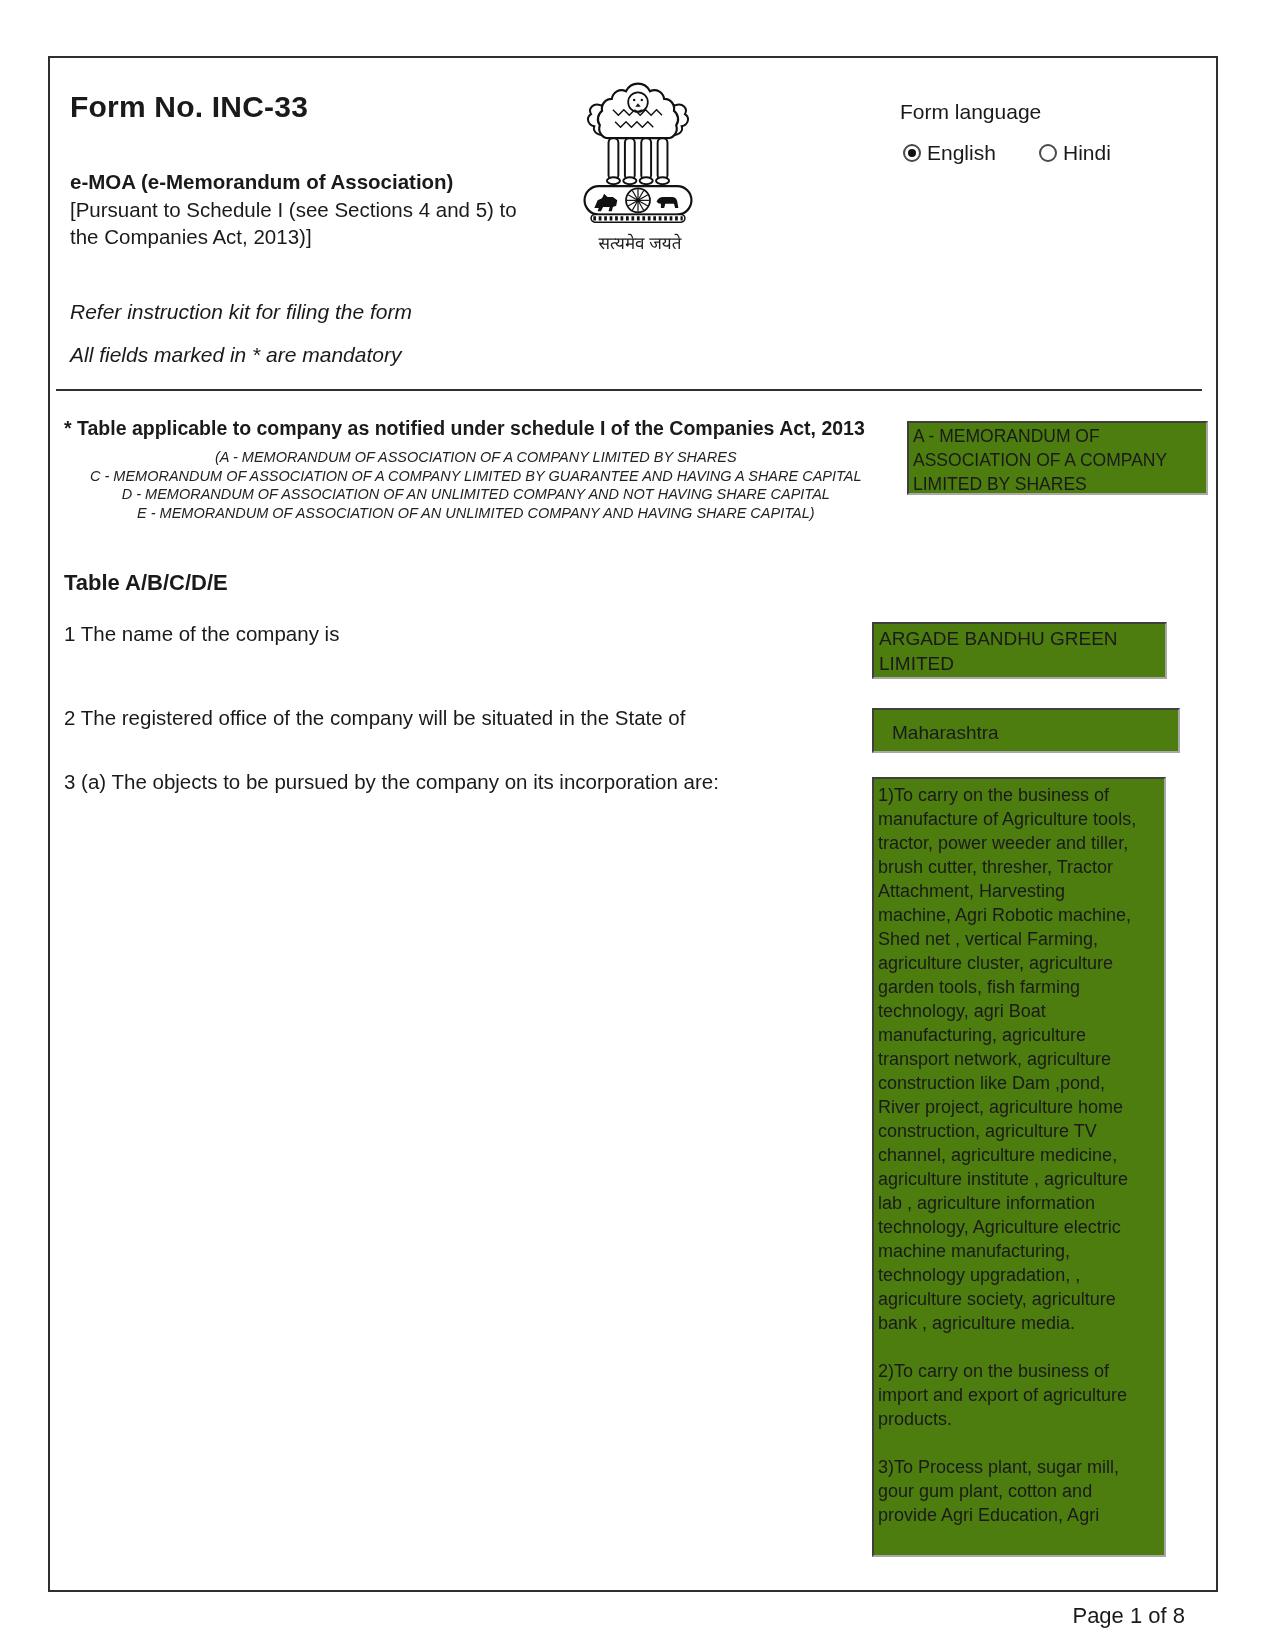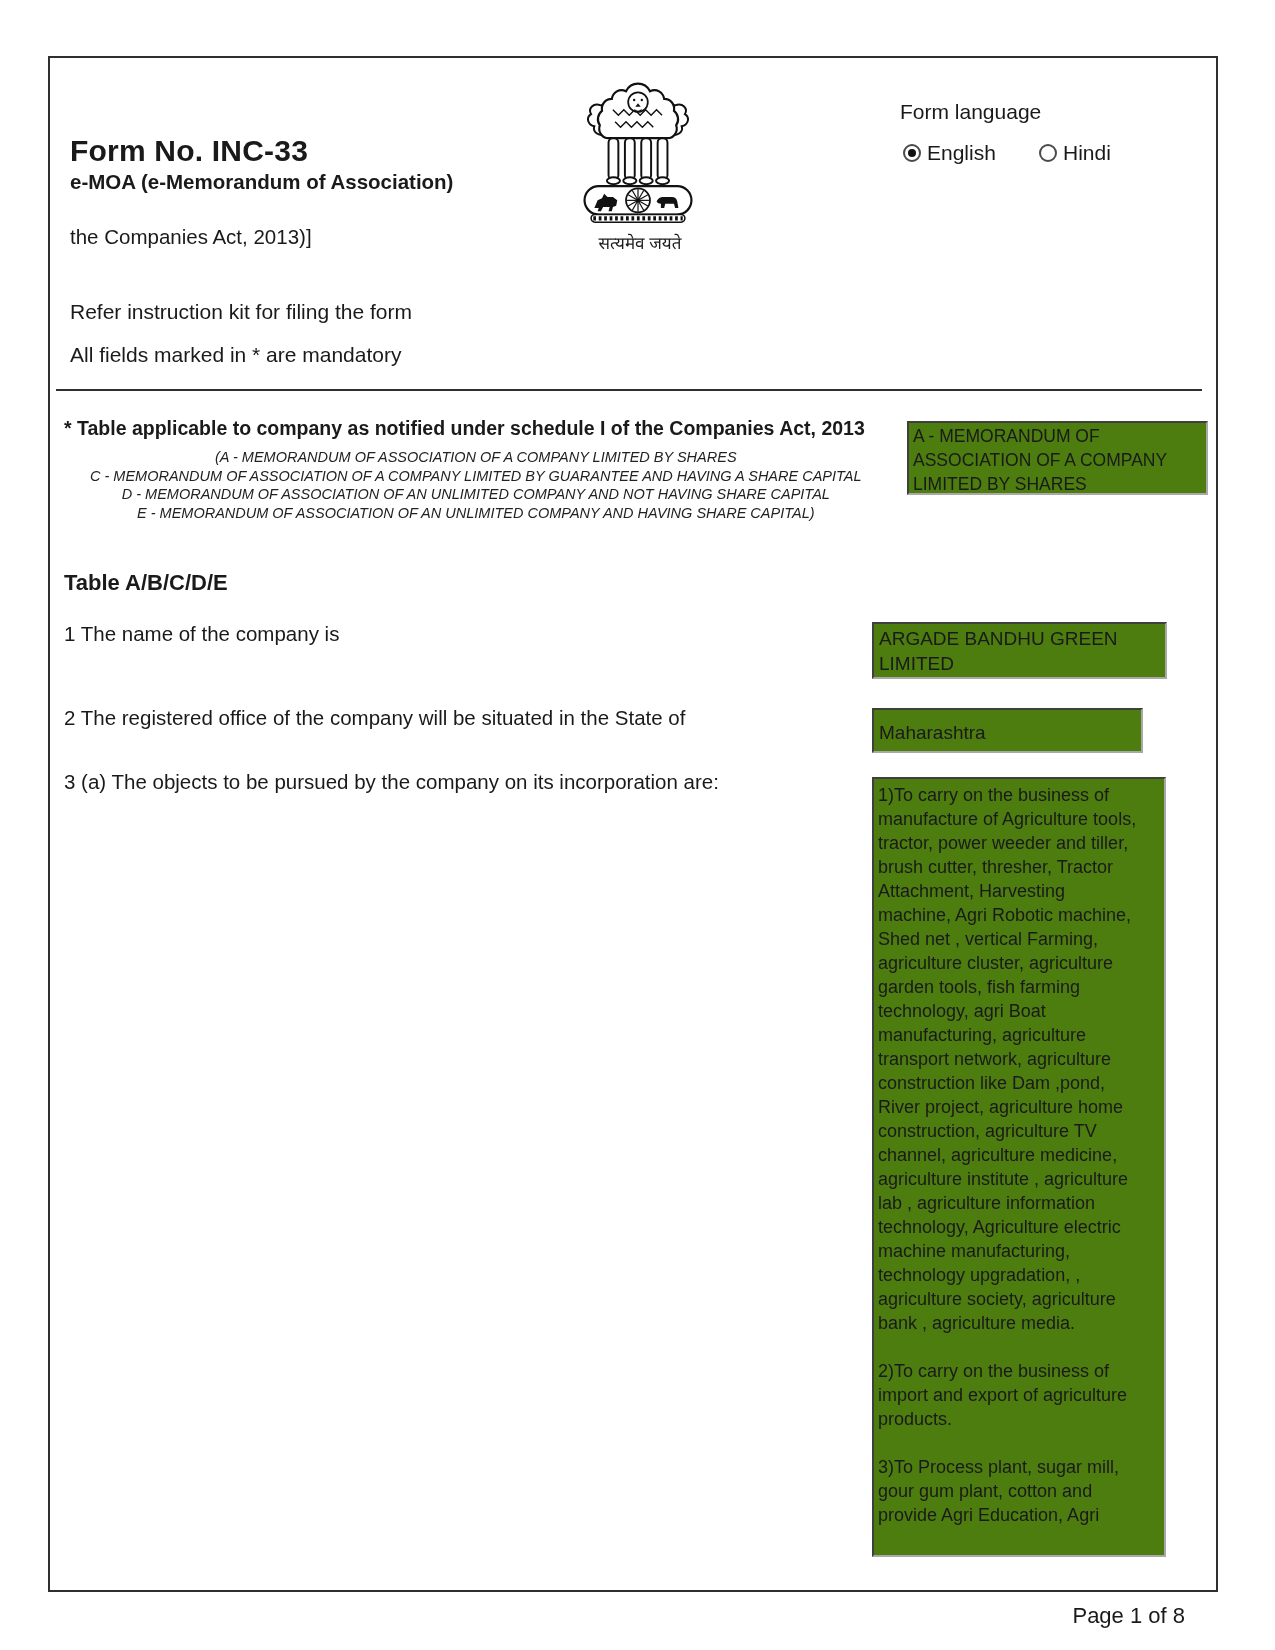--- a/index.html
+++ b/index.html
@@ -6,72 +6,73 @@
   .page{
     position:relative;width:1275px;height:1650px;background:#ffffff;
     font-family:"Liberation Sans","DejaVu Sans",sans-serif;color:#1a1a1a;
     overflow:hidden;
   }
   .abs{position:absolute;}
   .outer-border{
     left:48px;top:56px;width:1170px;height:1536px;
     border:2px solid #2f2f2f;box-sizing:border-box;background:#fff;
   }
-  .form-title{left:70px;top:90px;font-size:30px;font-weight:bold;letter-spacing:.2px;margin-top:44px;}
+  .form-title{left:70px;top:90px;font-size:30px;font-weight:bold;letter-spacing:.2px;}
   .subtitle-bold{left:70px;top:170px;font-size:20.5px;font-weight:bold;}
   .subtitle-line{font-size:20.5px;}
   .sub2{left:70px;top:198px;}
   .sub3{left:70px;top:225px;}
   .motto{left:555px;top:231px;width:170px;text-align:center;font-size:17px;}
   .lang-label{left:900px;top:100px;font-size:21px;}
   .radio{
     width:18px;height:18px;border:2px solid #4a4a4a;border-radius:50%;
     box-sizing:border-box;background:#fff;position:absolute;
   }
   .radio.checked::after{
     content:"";position:absolute;left:3px;top:3px;width:8px;height:8px;
     border-radius:50%;background:#111;
   }
   .r-english{left:903px;top:144px;}
   .r-hindi{left:1039px;top:144px;}
   .radio-label{font-size:21px;}
   .l-english{left:927px;top:141px;}
   .l-hindi{left:1063px;top:141px;}
-  .instr{font-size:21px;}
+  .instr{font-size:21px;font-style:italic;}
   .instr1{left:70px;top:300px;}
   .instr2{left:70px;top:343px;}
   .hrule{left:56px;top:389px;width:1146px;height:0;border-top:2px solid #2f2f2f;}
   .table-heading{left:64px;top:417px;font-size:19.5px;font-weight:bold;white-space:nowrap;}
   .table-options{left:90px;top:448px;font-size:14.5px;font-style:italic;line-height:18.6px;color:#222;text-align:center;}
   .field-box{
     border:2px solid;border-color:#3f3f3f #a8a8a8 #a8a8a8 #3f3f3f;
     box-sizing:border-box;background:#4d7c0f;overflow:hidden;
   }
   .selected-table-box{left:907px;top:421px;width:301px;height:74px;padding:1px 4px;font-size:17.5px;line-height:24px;}
   .table-label{left:64px;top:570px;font-size:22px;font-weight:bold;text-align:center;}
   .field-label{font-size:20.5px;}
   .f1-label{left:64px;top:622px;}
   .f1-box{left:872px;top:622px;width:295px;height:57px;padding:2px 5px;font-size:19px;line-height:25px;}
   .f2-label{left:64px;top:706px;}
-  .f2-box{left:872px;top:708px;width:271px;height:45px;padding:12px 5px 2px 5px;font-size:19px;}
+  .f2-box{left:872px;top:708px;width:308px;height:45px;padding:12px 5px 2px 18px;font-size:19px;}
   .f3-label{left:64px;top:770px;}
   .f3-box{left:872px;top:777px;width:294px;height:780px;padding:4px 4px;font-size:18px;line-height:24px;white-space:pre-line;}
   .page-indicator{left:1030px;top:1603px;width:155px;text-align:right;font-size:22px;}
   .emblem{left:578px;top:80px;}
 </style>
 </head>
 <body>
 
 <div class="page">
 
   <div class="abs outer-border"></div>
 
   <div class="abs form-title">Form No. INC-33</div>
 
   <div class="abs subtitle-bold">e-MOA (e-Memorandum of Association)</div>
+  <div class="abs subtitle-line sub2">[Pursuant to Schedule I (see Sections 4 and 5) to</div>
   <div class="abs subtitle-line sub3">the Companies Act, 2013)]</div>
 
   <svg class="abs emblem" width="120" height="148" viewBox="0 0 110 135" aria-hidden="true">
     <g stroke="#111" stroke-width="1.8" fill="#fff">
 
       <path d="M21 23 C14 20 9 26 12 31 C7 34 9 41 15 42 C13 47 19 52 25 49 L33 45 L30 20 Z"></path>
       <path d="M89 23 C96 20 101 26 98 31 C103 34 101 41 95 42 C97 47 91 52 85 49 L77 45 L80 20 Z"></path>
 
       <path d="M55 3 C60 3 64 6 66 10 C72 7 78 11 79 17 C85 17 89 22 88 28 C92 31 93 37 90 41 C92 47 88 53 82 53 L28 53 C22 53 18 47 20 41 C17 37 18 31 22 28 C21 22 25 17 31 17 C32 11 38 7 44 10 C46 6 50 3 55 3 Z" stroke-width="2"></path>
       <path d="M32 27 l5 5 l5 -5 l5 5 l5 -5 l5 5 l5 -5 l5 5 l5 -5 l5 5" fill="none" stroke-width="1.3"></path>

